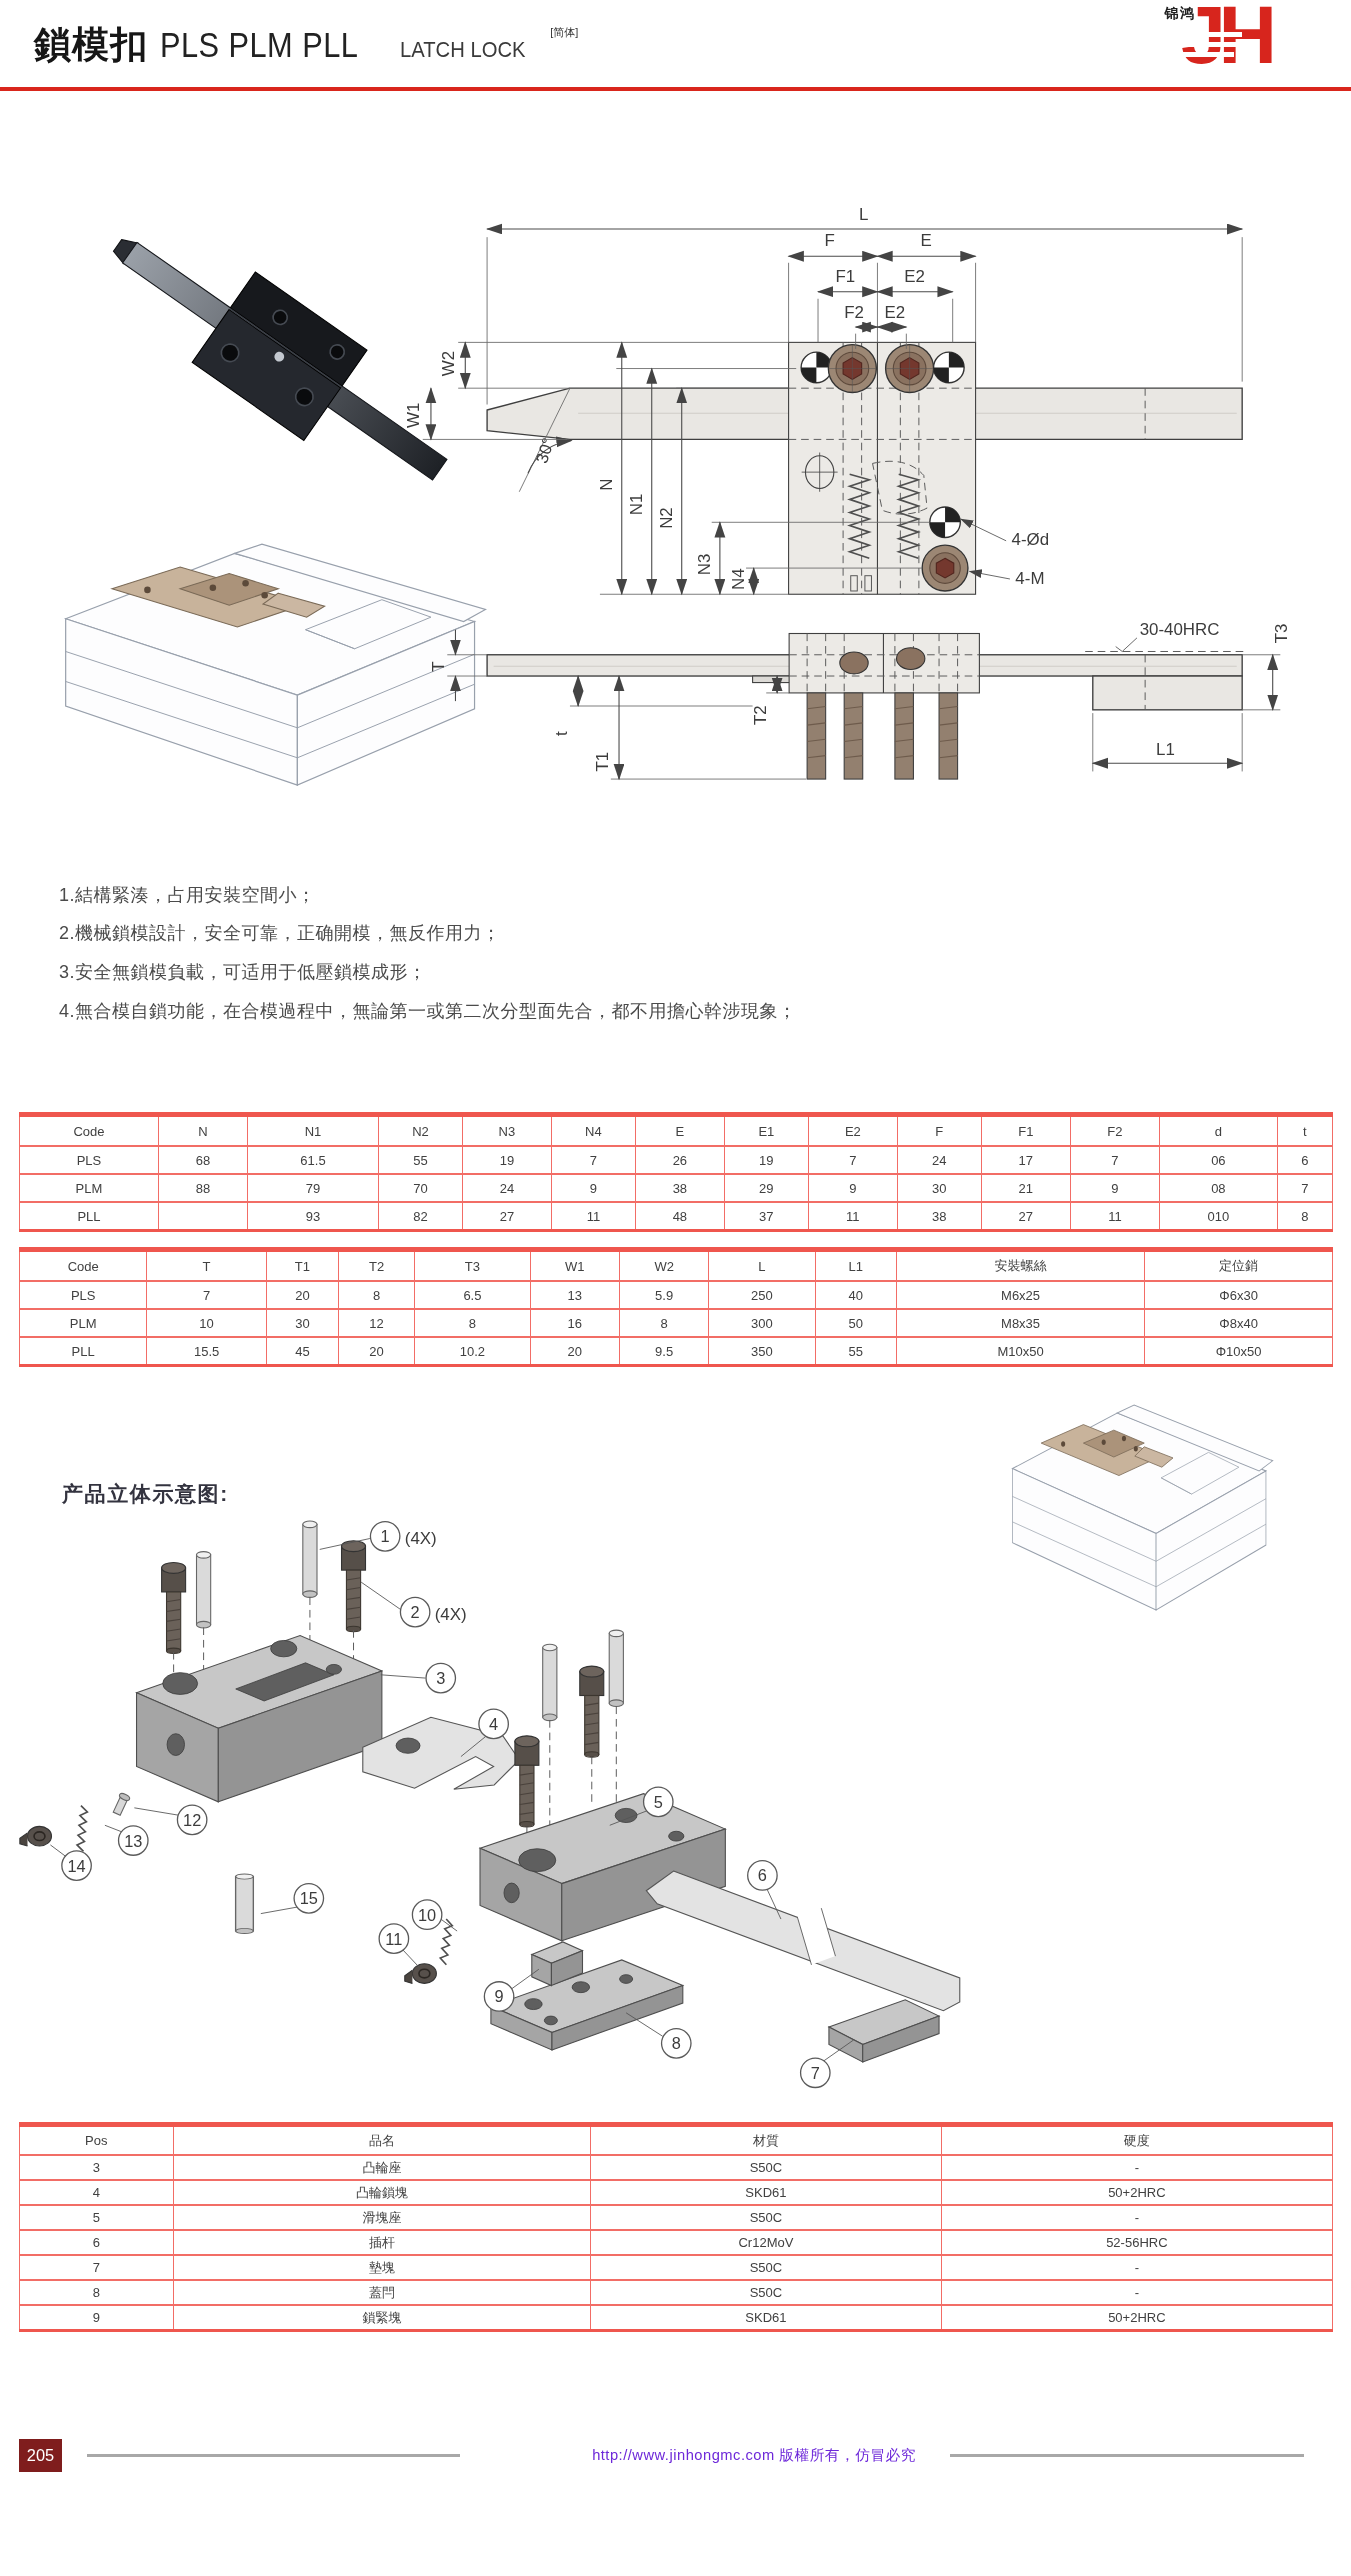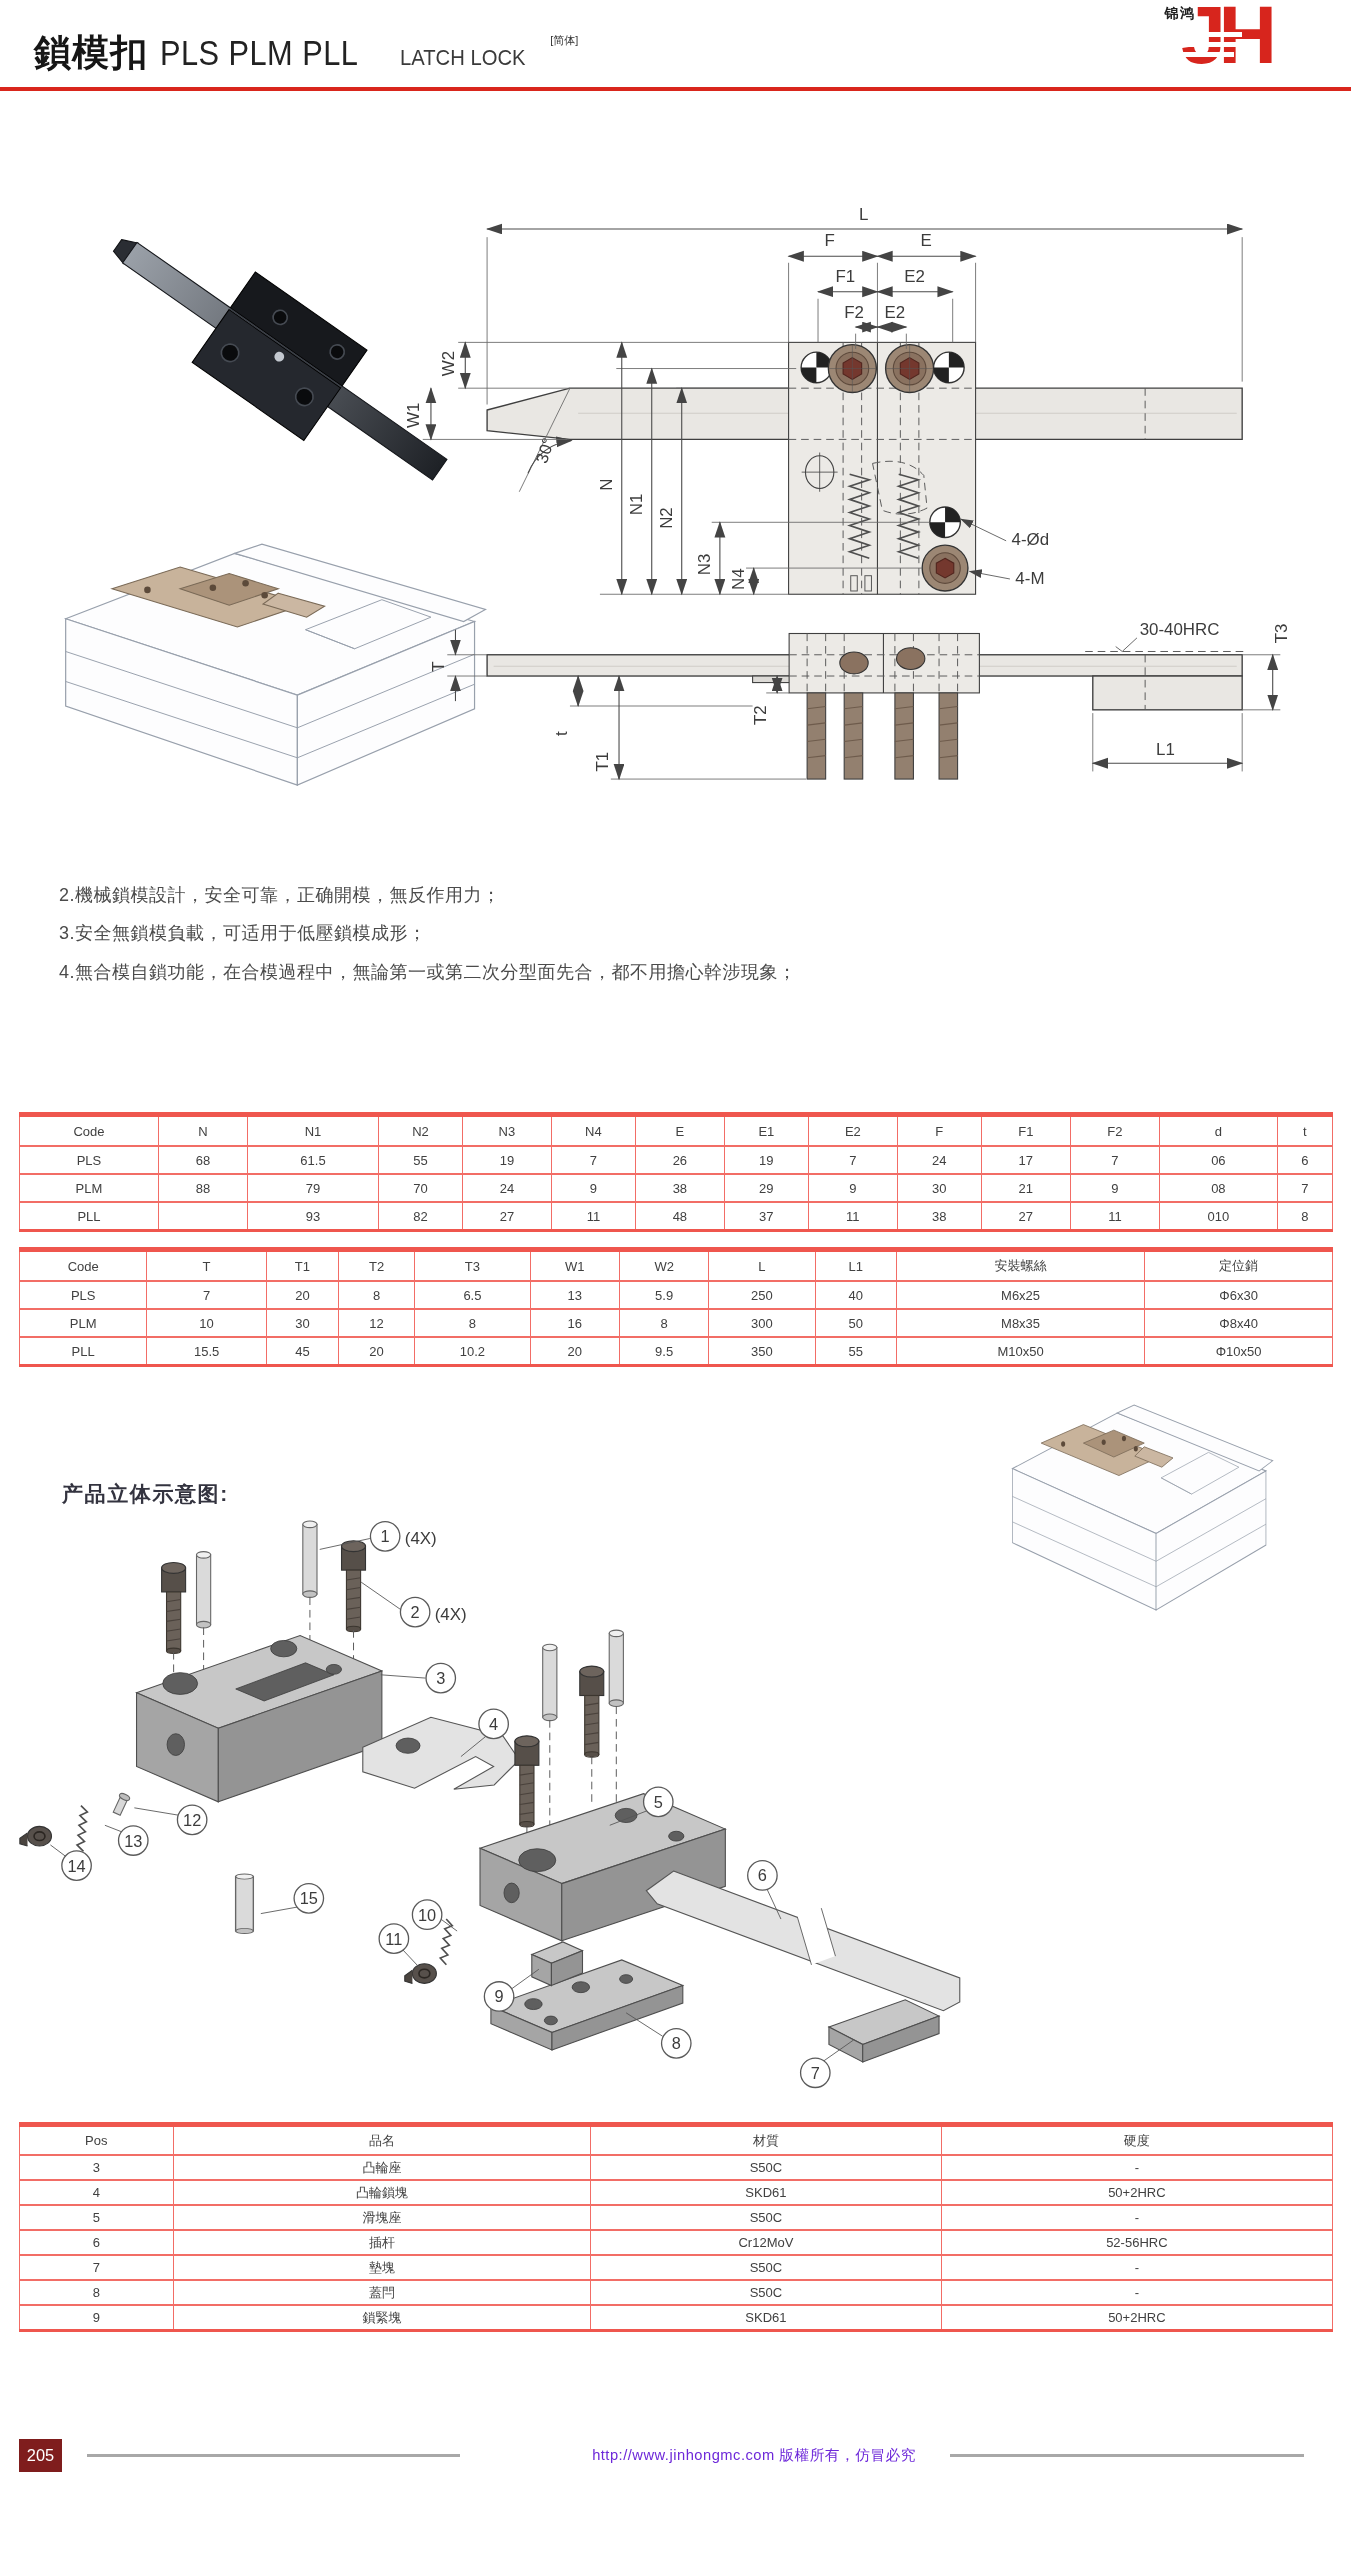--- a/index.html
+++ b/index.html
@@ -1,21 +1,21 @@
 <!DOCTYPE html>
 <html style="font-size:8.7px"><head>
 <meta charset="utf-8">
 <style>
   html,body{margin:0;padding:0;background:#ffffff;}
   body{width:1352px;height:2576px;position:relative;font-family:"Liberation Sans",sans-serif;color:#333;}
   .page{position:absolute;left:0;top:0;width:1352px;height:2576px;overflow:hidden;}
   svg.artwork{position:absolute;left:0;top:0;width:1352px;height:2576px;}
 
   
-  .header{position:absolute;left:34px;top:28px;display:flex;align-items:baseline;white-space:nowrap;justify-content:flex-end;}
+  .header{position:absolute;left:34px;top:20px;display:flex;align-items:baseline;white-space:nowrap;justify-content:flex-end;}
   .title-zh{font-size:37px;font-weight:700;color:#161616;letter-spacing:1.1px;}
   .title-codes{font-size:35px;font-weight:400;color:#222;margin-left:12px;transform:scaleX(.88);transform-origin:left bottom;letter-spacing:0.5px;}
   .title-en{font-size:22px;font-weight:400;color:#3a3a3a;margin-left:14px;transform:scaleX(.92);transform-origin:left bottom;}
   .title-tag{font-size:11px;color:#333;margin-left:14px;position:relative;top:-21px;}
   .redrule{position:absolute;left:0;top:87px;width:1352px;height:4.4px;background:#d9261c;}
 
   .logo{position:absolute;left:1160px;top:4.4px;width:164px;height:71px;}
   .logo-jh{position:absolute;left:21px;top:-15.3px;font-size:81px;font-weight:800;color:#d7251d;letter-spacing:-7.6px;font-family:"Liberation Sans",sans-serif;}
   .logo-stripe{position:absolute;background:#fff;height:4.9px;}
   .logo-sub{position:absolute;left:4.4px;top:1.1px;font-size:14px;font-weight:700;color:#222;letter-spacing:1.6px;}
@@ -514,20 +514,21 @@
   <span class="logo-jh">JH</span>
   <span class="logo-sub">锦鸿</span>
   <span class="logo-stripe" style="left:22px;top:28px;width:60px;"></span>
   <span class="logo-stripe" style="left:22px;top:38px;width:68px;"></span>
   <span class="logo-stripe" style="left:22px;top:48px;width:52px;"></span>
 </div>
 
 <div class="redrule"></div>
 
 <div class="features">
+  <div class="fitem">1.結構緊湊，占用安裝空間小；</div>
   <div class="fitem">2.機械鎖模設計，安全可靠，正确開模，無反作用力；</div>
   <div class="fitem">3.安全無鎖模負載，可适用于低壓鎖模成形；</div>
   <div class="fitem">4.無合模自鎖功能，在合模過程中，無論第一或第二次分型面先合，都不用擔心幹涉現象；</div>
 </div>
 
 <div class="dtable" id="table1">
       <table>
         <colgroup>
           <col style="width: 10.6%;">
           <col style="width: 6.8%;">

